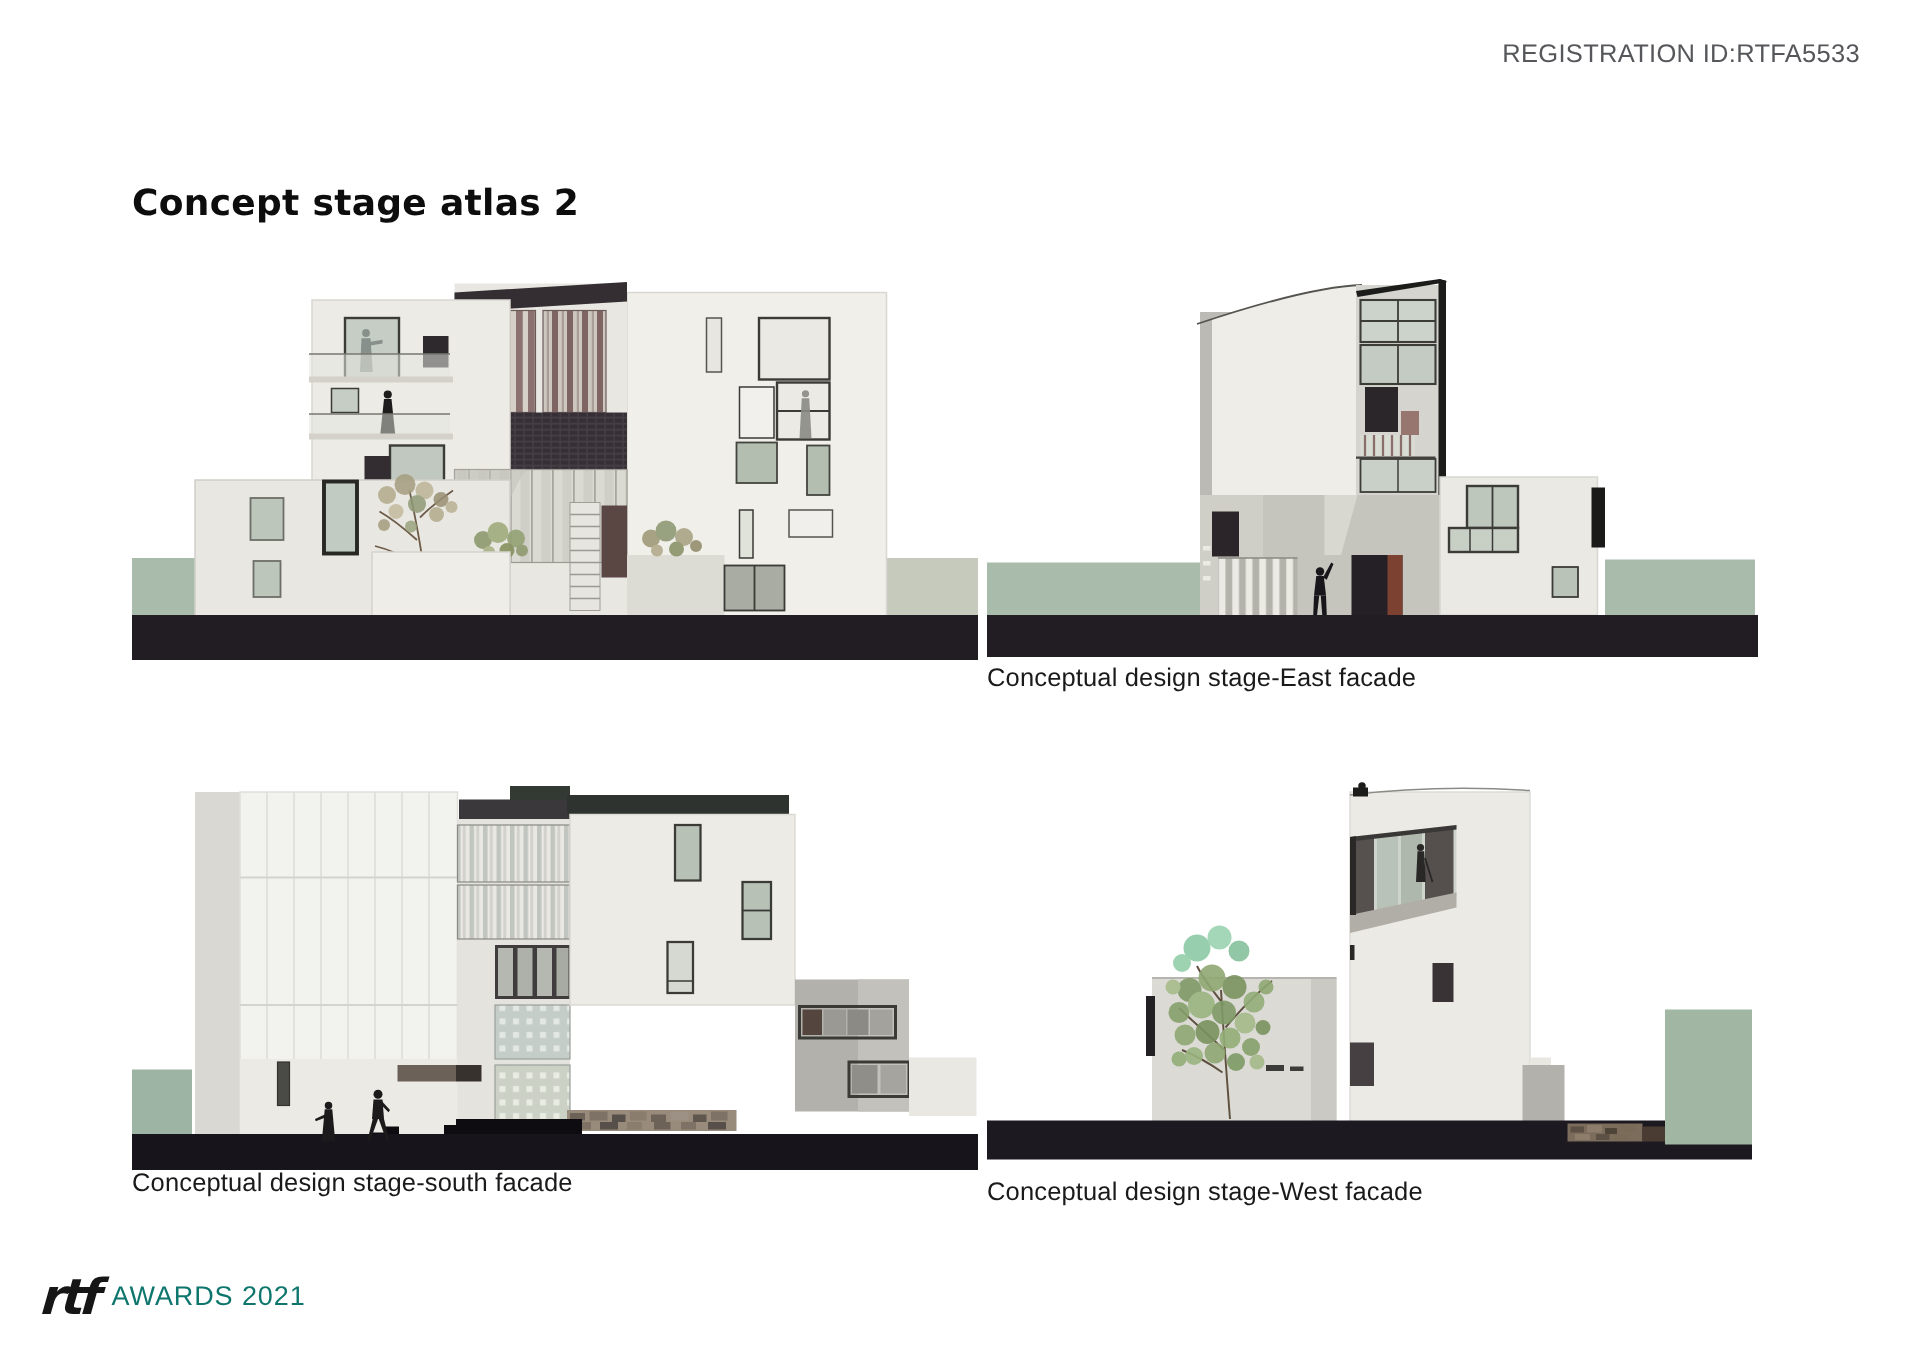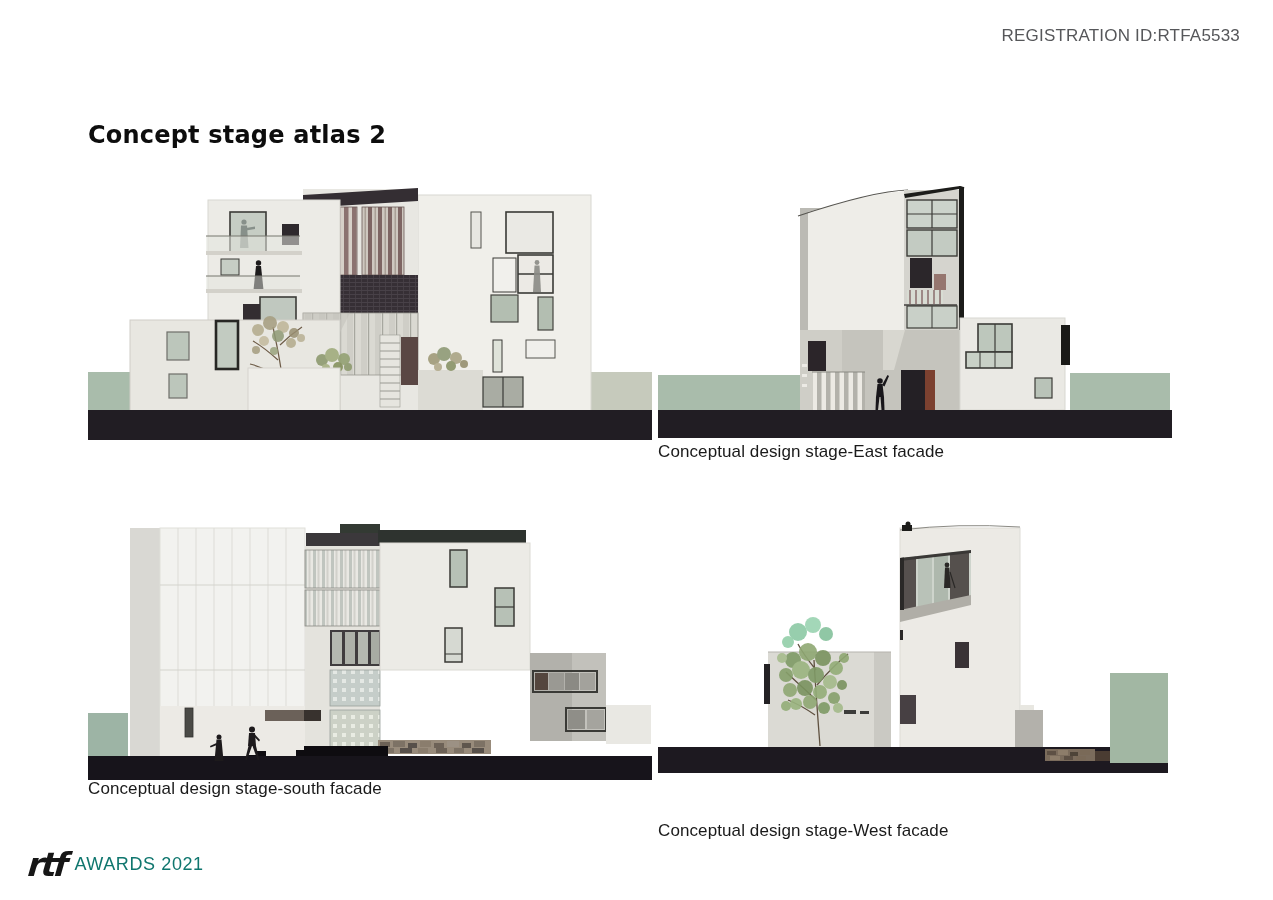--- a/index.html
+++ b/index.html
@@ -420,20 +420,20 @@
           <rect x="406" y="246" width="9" height="4" fill="#5d5044"></rect>
         <rect x="418" y="246" width="10" height="4" fill="#7a6a58"></rect>
       </g>
       <rect x="437" y="241" width="17" height="10" fill="#4a3c32"></rect>
       <rect x="452" y="163" width="58" height="90" fill="#a2b7a3"></rect>
     </svg>
   </div>
 
   <div class="caption" style="left:658px;top:442px;">Conceptual design stage-East facade</div>
   <div class="caption" style="left:88px;top:779px;">Conceptual design stage-south facade</div>
-  <div class="caption" style="left:658px;top:821px;">Conceptual design stage-West facade</div>
+  <div class="caption" style="left:658px;top:785px;">Conceptual design stage-West facade</div>
 
   <div class="footer">
     <span class="logo">rtf</span>
     <span class="awards">AWARDS 2021</span>
   </div>
 
 </div>
 
 </body></html>

